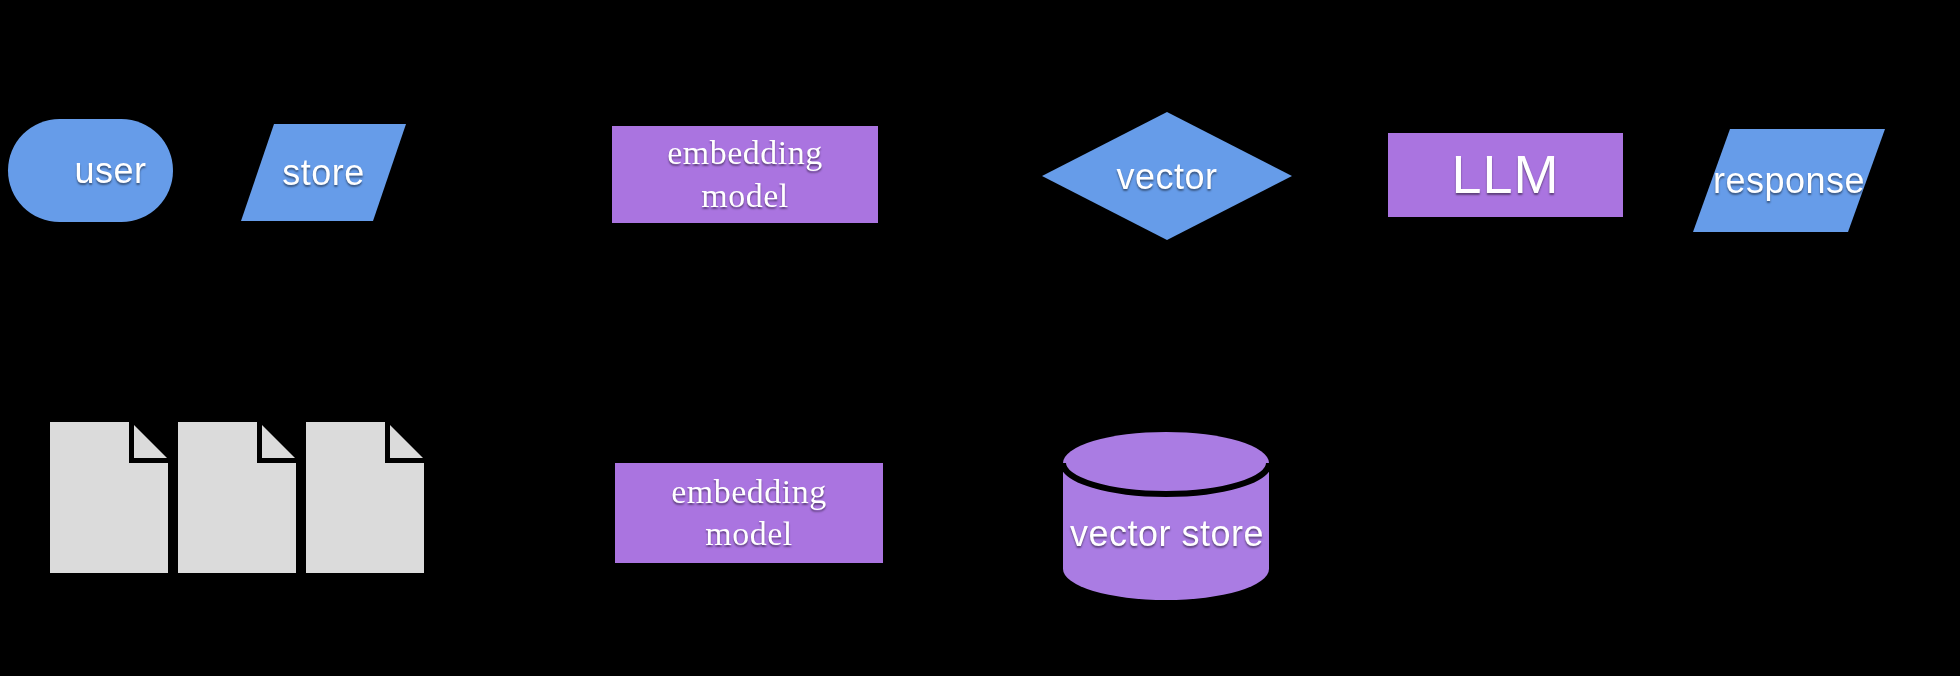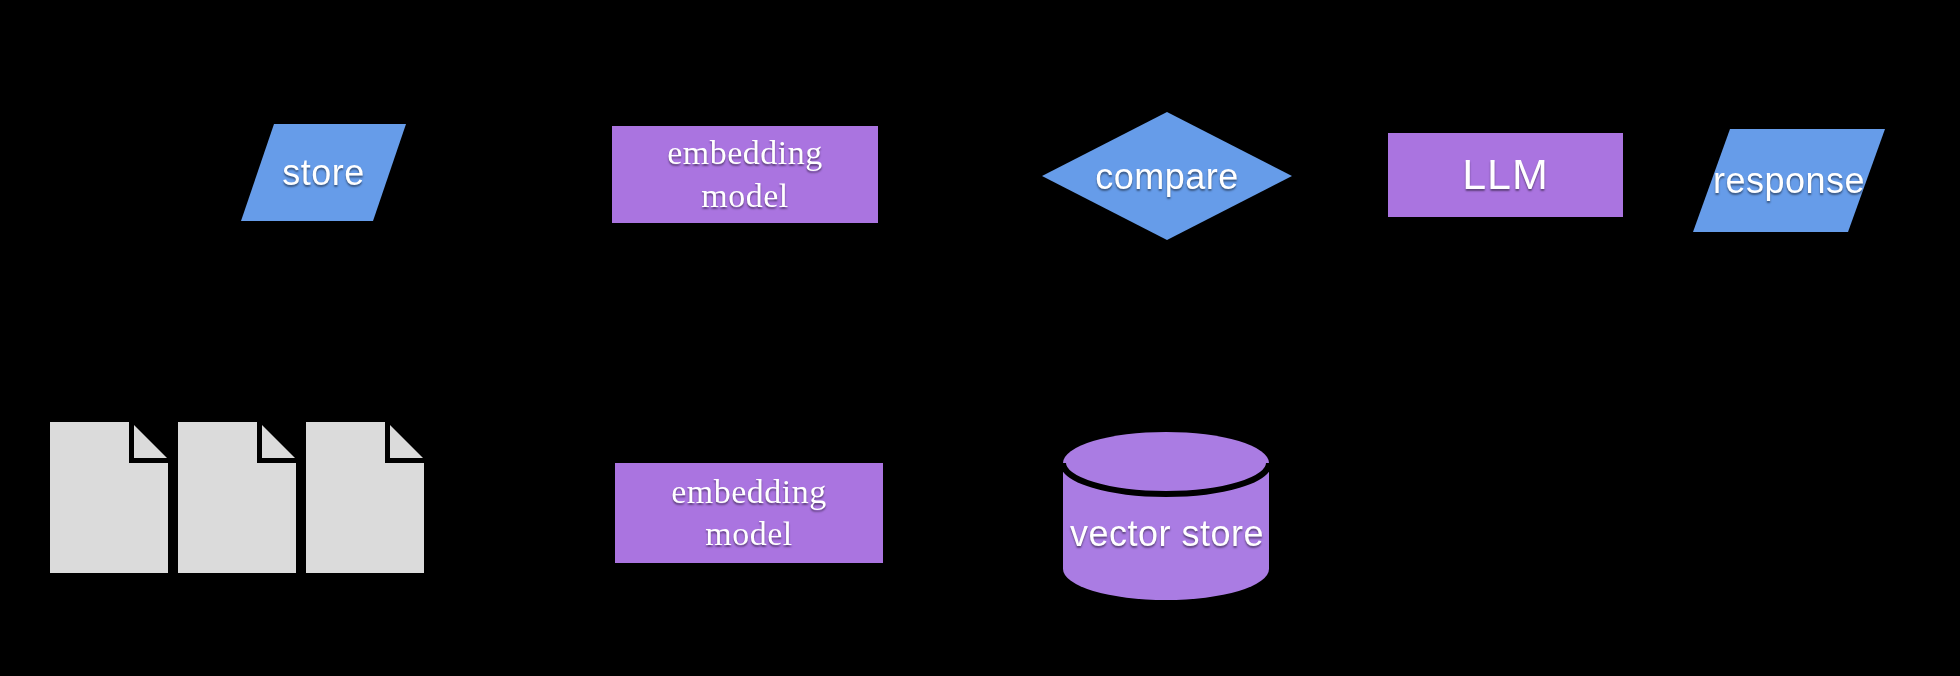--- a/index.html
+++ b/index.html
@@ -49,21 +49,21 @@
   .rect-embed-top .label, .rect-embed-bottom .label { font-size: 34px; font-family: Liberation Serif, serif; }
   .diamond {
     left: 1042px; top: 112px; width: 250px; height: 128px;
     background: var(--blue, #669CE9);
     clip-path: polygon(50% 0, 100% 50%, 50% 100%, 0 50%);
   }
   .rect-llm {
     left: 1388px; top: 133px; width: 235px; height: 84px;
     background: var(--purple, #AA74E0);
   }
-  .rect-llm .label { font-size: 43px; letter-spacing: 1px; }
+  .rect-llm .label { font-size: 54px; letter-spacing: 1px; }
   .parallelogram-response {
     left: 1693px; top: 129px; width: 192px; height: 103px;
     background: var(--blue, #669CE9);
     clip-path: polygon(37px 0, 100% 0, calc(100% - 37px) 100%, 0 100%);
     justify-content: center;
   }
   
   .doc-stack {
     position: absolute;
     left: 50px; top: 422px; width: 374px; height: 151px;
@@ -85,32 +85,35 @@
     left: 2px; right: 0;
     top: 60%;
     transform: translateY(-50%);
   }
 </style>
 </head>
 <body>
 
 <div id="canvas">
 
+  <div class="node stadium">
+    <div class="label">user</div>
+  </div>
 
   <div class="node parallelogram-query">
     <div class="label">store</div>
   </div>
 
   <div class="node rect-embed-top">
     <div class="label">embedding
 model</div>
   </div>
 
   <div class="node diamond">
-    <div class="label">compare</div>
+    <div class="label">vector</div>
   </div>
 
   <div class="node rect-llm">
     <div class="label">LLM</div>
   </div>
 
   <div class="node parallelogram-response">
     <div class="label">response</div>
   </div>
 

